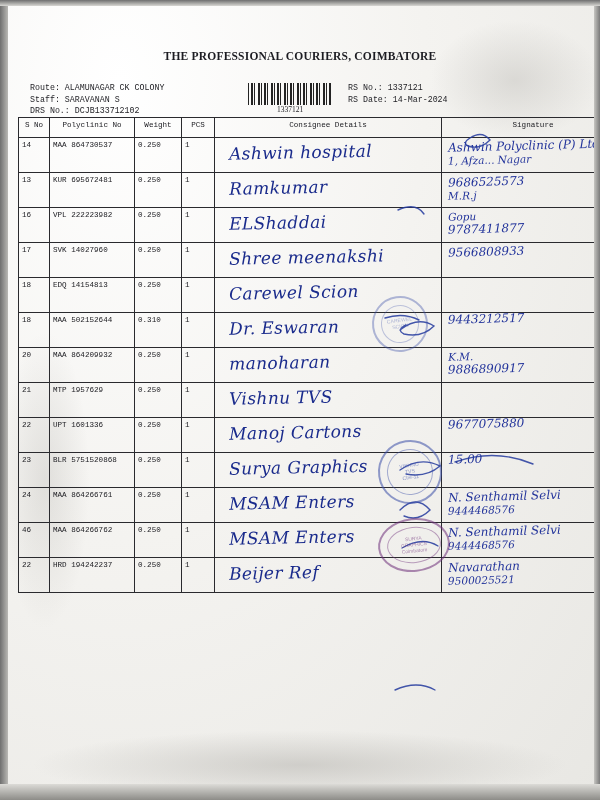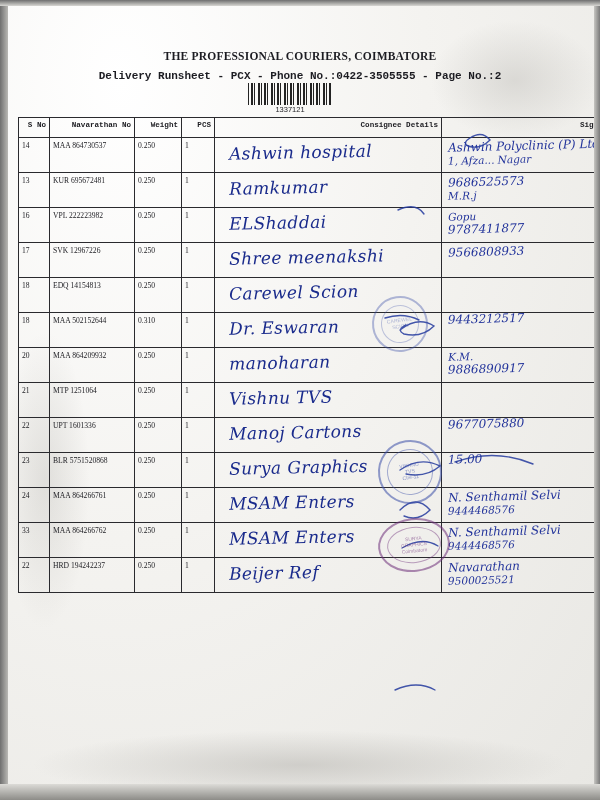--- a/index.html
+++ b/index.html
@@ -100,21 +100,21 @@
       #111 3px 5px, transparent 5px 6px,
       #111 6px 7px, transparent 7px 10px,
       #111 10px 12px, transparent 12px 13px);
     opacity: .92;
   }
   .barcode-num {
     position: absolute;
     left: 248px; top: 105px;
     width: 84px;
     text-align: center;
-    font-family: Liberation Sans, sans-serif;
+    font-family: Liberation Serif, serif;
     font-size: 7.5px;
     color: #1d1d22;
   }
 
   
   #table {
     position: absolute;
     left: 18px;
     top: 117px;
     width: 564px;
@@ -123,38 +123,38 @@
     color: #1b1b20;
   }
   #table th, #table td {
     border: 1px solid #2a2a2e;
     padding: 0;
     vertical-align: top;
   }
   #table thead th {
     font-family: "Liberation Mono", monospace;
     font-size: 7.6px;
-    font-weight: bold;
-    text-align: right;
+    font-weight: normal;
+    text-align: center;
     padding: 3px 3px 4px 3px;
     height: 12px;
     white-space: nowrap;
   }
   .c-sno   { width: 24px; }
   .c-cons  { width: 78px; }
   .c-wt    { width: 40px; }
   .c-pcs   { width: 26px; }
   .c-cone  { width: 220px; }
   .c-sign  { width: 176px; }
 
   #table tbody td {
     height: 34px;
   }
   .cell-txt {
-    font-family: Liberation Serif, serif;
+    font-family: Liberation Mono, monospace;
     font-size: 7.6px;
     padding: 3px 3px 0 3px;
     white-space: nowrap;
     color: #1b1b20;
   }
 
   
   .hand {
     font-family: "DejaVu Serif", serif;
     font-style: italic;
@@ -232,32 +232,40 @@
 </head>
 <body>
 
 <div id="paper">
 
   <div class="blotch b2"></div>
   <div class="blotch b3"></div>
   <div class="blotch b1"></div>
 
   <div class="doc-title">THE PROFESSIONAL COURIERS, COIMBATORE</div>
-  <div class="doc-sub">Delivery Runsheet - PCX - Phone No.:0422-3505555 - Page No.:2</div>
-
+
+  <div class="meta-left">
+    <div>Route: ALAMUNAGAR CK COLONY</div>
+    <div>Staff: SARAVANAN S</div>
+    <div>DRS No.: DCJB133712102</div>
+  </div>
 
   <div class="barcode"></div>
   <div class="barcode-num">1337121</div>
 
+  <div class="meta-right">
+    <div>RS No.: 1337121</div>
+    <div>RS Date: 14-Mar-2024</div>
+  </div>
 
   <table id="table">
     <thead>
       <tr>
         <th class="c-sno">S No</th>
-        <th class="c-cons">Navarathan No</th>
+        <th class="c-cons">Polyclinic No</th>
         <th class="c-wt">Weight</th>
         <th class="c-pcs">PCS</th>
         <th class="c-cone">Consignee Details</th>
         <th class="c-sign">Signature</th>
       </tr>
     </thead>
     <tbody>
 
       <tr>
         <td>
@@ -323,21 +331,21 @@
             <div class="sig small">Gopu</div>
             <div class="sig row2">9787411877</div>
           </td>
       </tr>
 
       <tr>
         <td>
             <div class="cell-txt">17</div>
           </td>
         <td>
-            <div class="cell-txt">SVK 12967226</div>
+            <div class="cell-txt">SVK 14027960</div>
           </td>
         <td>
             <div class="cell-txt">0.250</div>
           </td>
         <td>
             <div class="cell-txt">1</div>
           </td>
         <td>
             <div class="hand">Shree meenakshi</div>
           </td>
@@ -408,21 +416,21 @@
             <div class="sig small">K.M.</div>
             <div class="sig row2">9886890917</div>
           </td>
       </tr>
 
       <tr>
         <td>
             <div class="cell-txt">21</div>
           </td>
         <td>
-            <div class="cell-txt">MTP 1251064</div>
+            <div class="cell-txt">MTP 1957629</div>
           </td>
         <td>
             <div class="cell-txt">0.250</div>
           </td>
         <td>
             <div class="cell-txt">1</div>
           </td>
         <td>
             <div class="hand">Vishnu TVS</div>
           </td>
@@ -490,21 +498,21 @@
             <div class="hand">MSAM Enters</div>
           </td>
         <td>
             <div class="sig">N. Senthamil Selvi</div>
             <div class="sig small row2">9444468576</div>
           </td>
       </tr>
 
       <tr>
         <td>
-            <div class="cell-txt">33</div>
+            <div class="cell-txt">46</div>
           </td>
         <td>
             <div class="cell-txt">MAA 864266762</div>
           </td>
         <td>
             <div class="cell-txt">0.250</div>
           </td>
         <td>
             <div class="cell-txt">1</div>
           </td>

